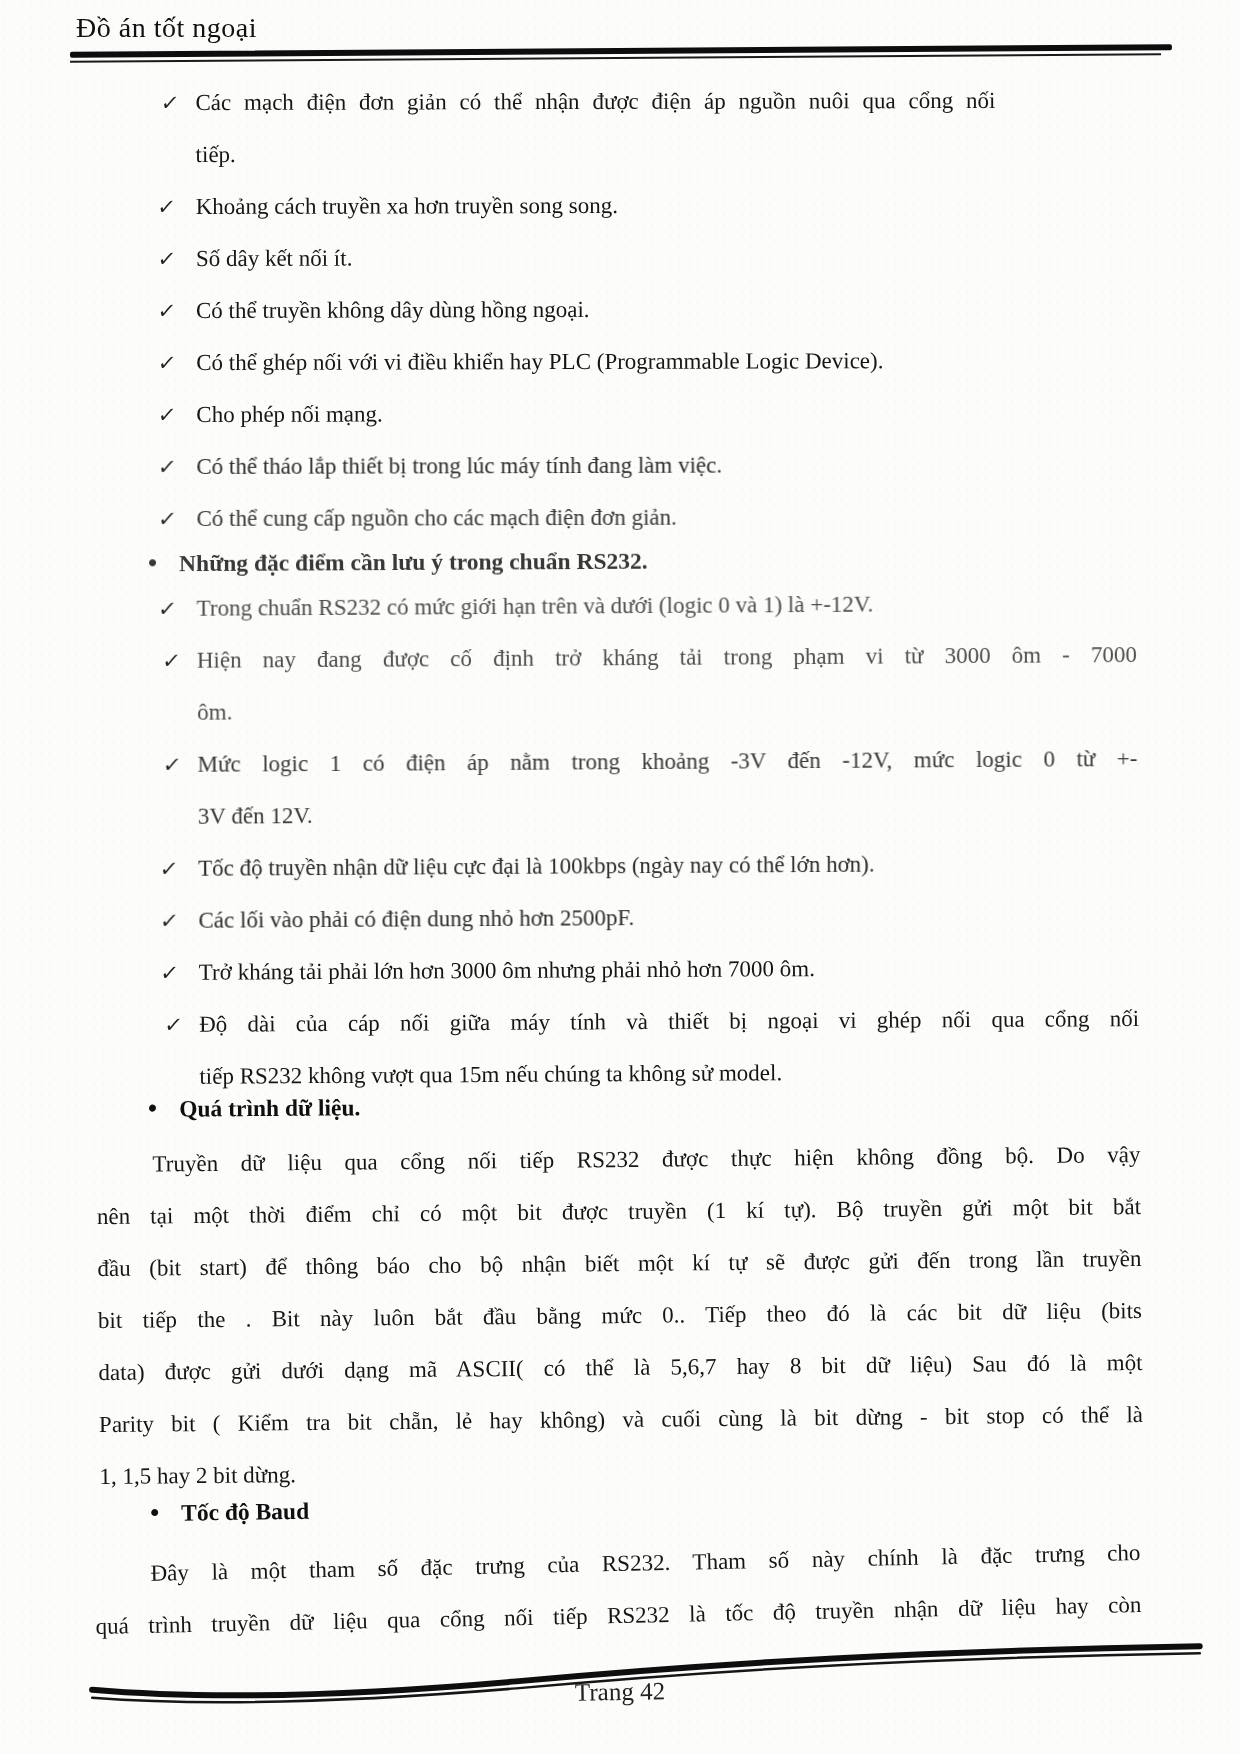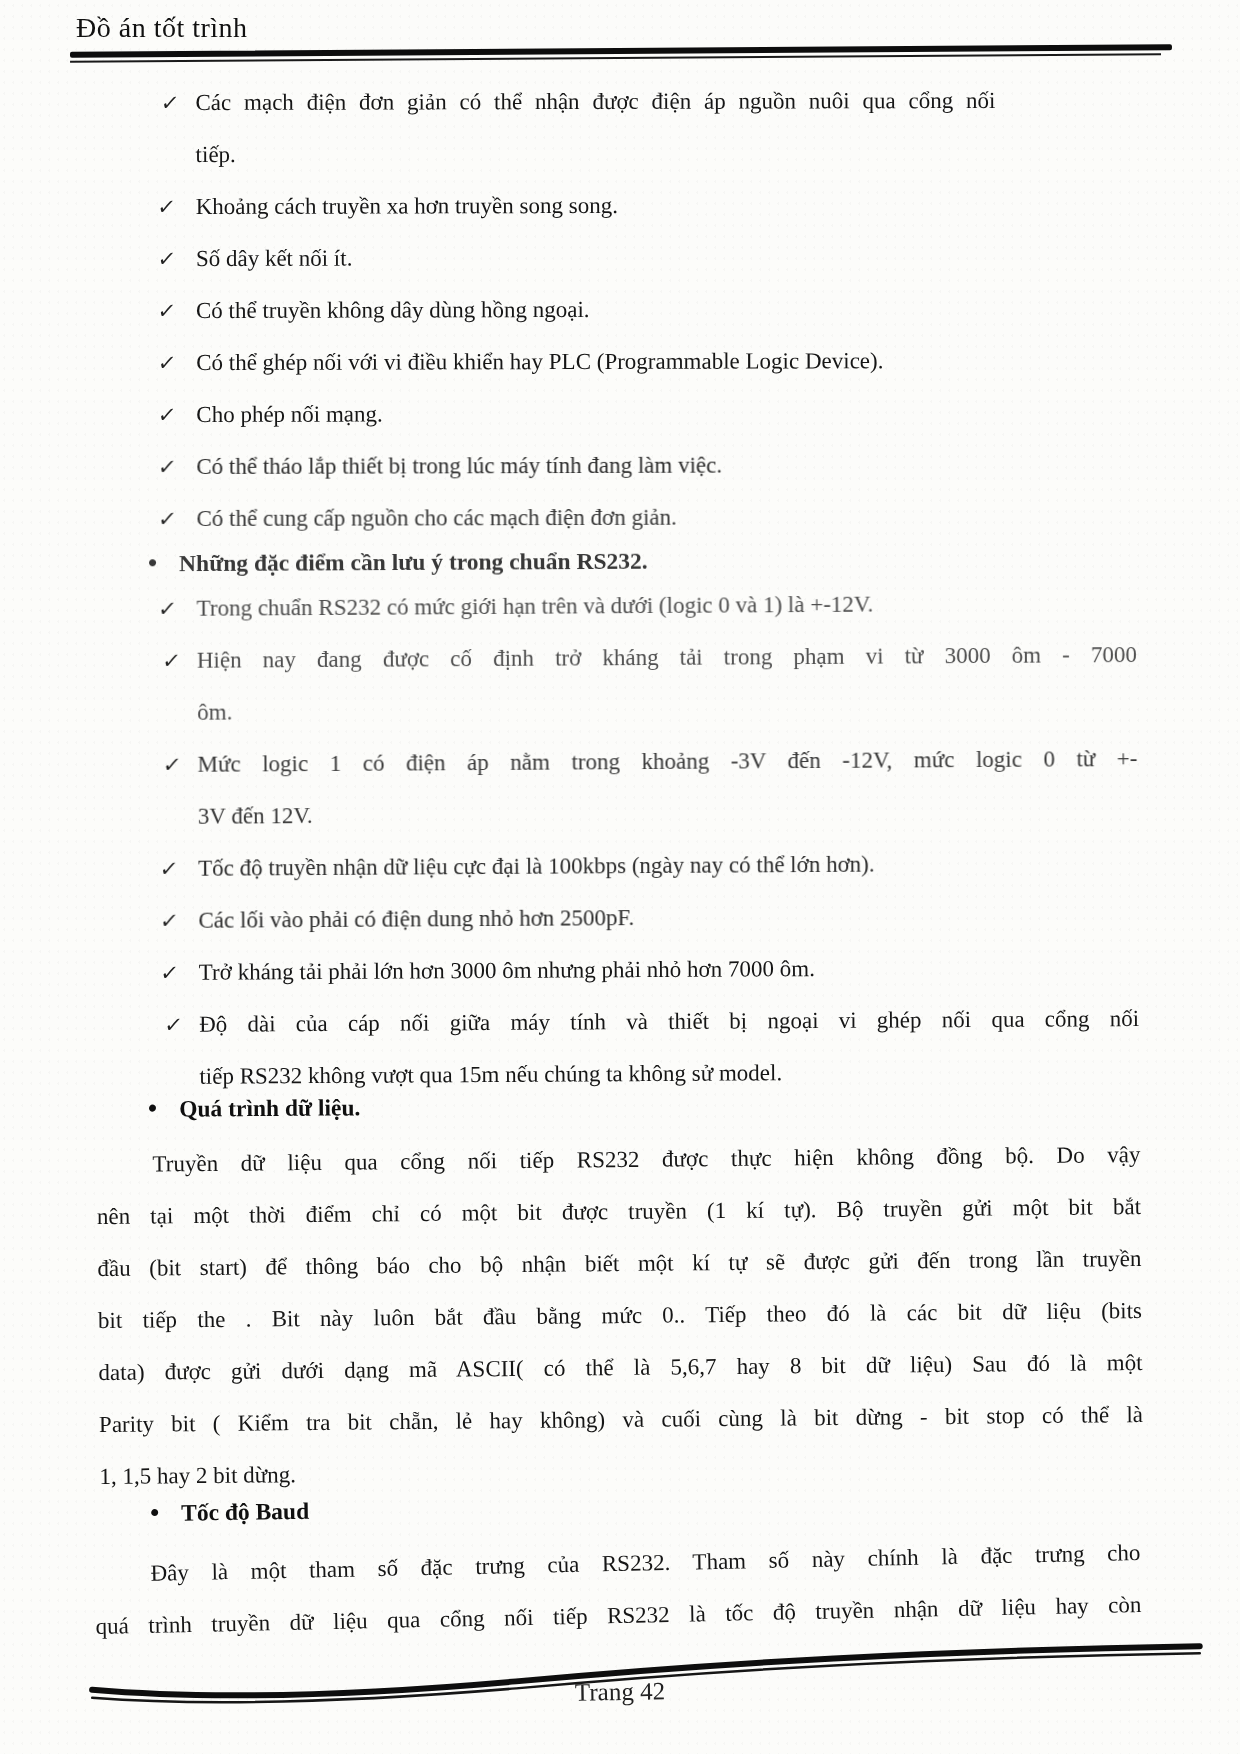--- a/index.html
+++ b/index.html
@@ -41,21 +41,21 @@
   
   .swoosh{position:absolute;left:86px;top:1642px;transform:rotate(-0.6deg);}
   .pageno{position:absolute;left:0;top:1678px;width:1240px;text-align:center;
           font-size:25px;color:#222;transform:rotate(-0.9deg);}
 </style>
 </head>
 <body>
 
 <div class="page">
 
-  <div class="hdr">Đồ án tốt trình</div>
+  <div class="hdr">Đồ án tốt ngoại</div>
   <div class="rule">
     <div class="thick"></div>
     <div class="thin"></div>
   </div>
 
   <div class="clist" style="left:158px;top:76px;width:838px;transform:rotate(-0.15deg);">
     <div class="ci">
       <span class="ck">✓</span>
       <div class="ib">
         <div class="ln j">Các mạch điện đơn giản có thể nhận được điện áp nguồn nuôi qua cổng nối</div>

